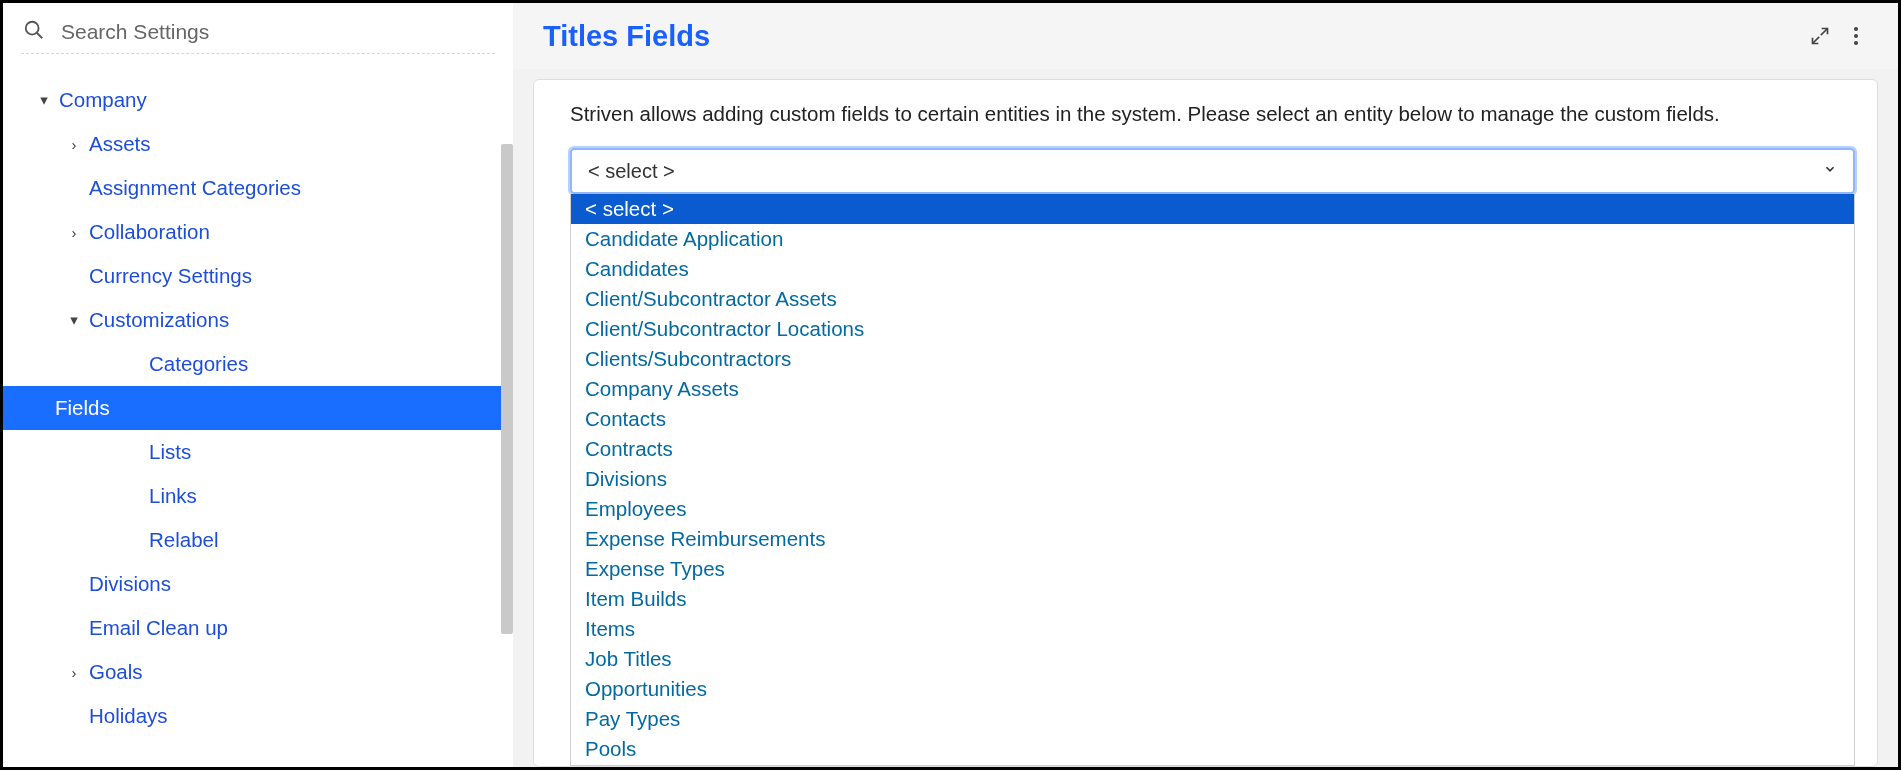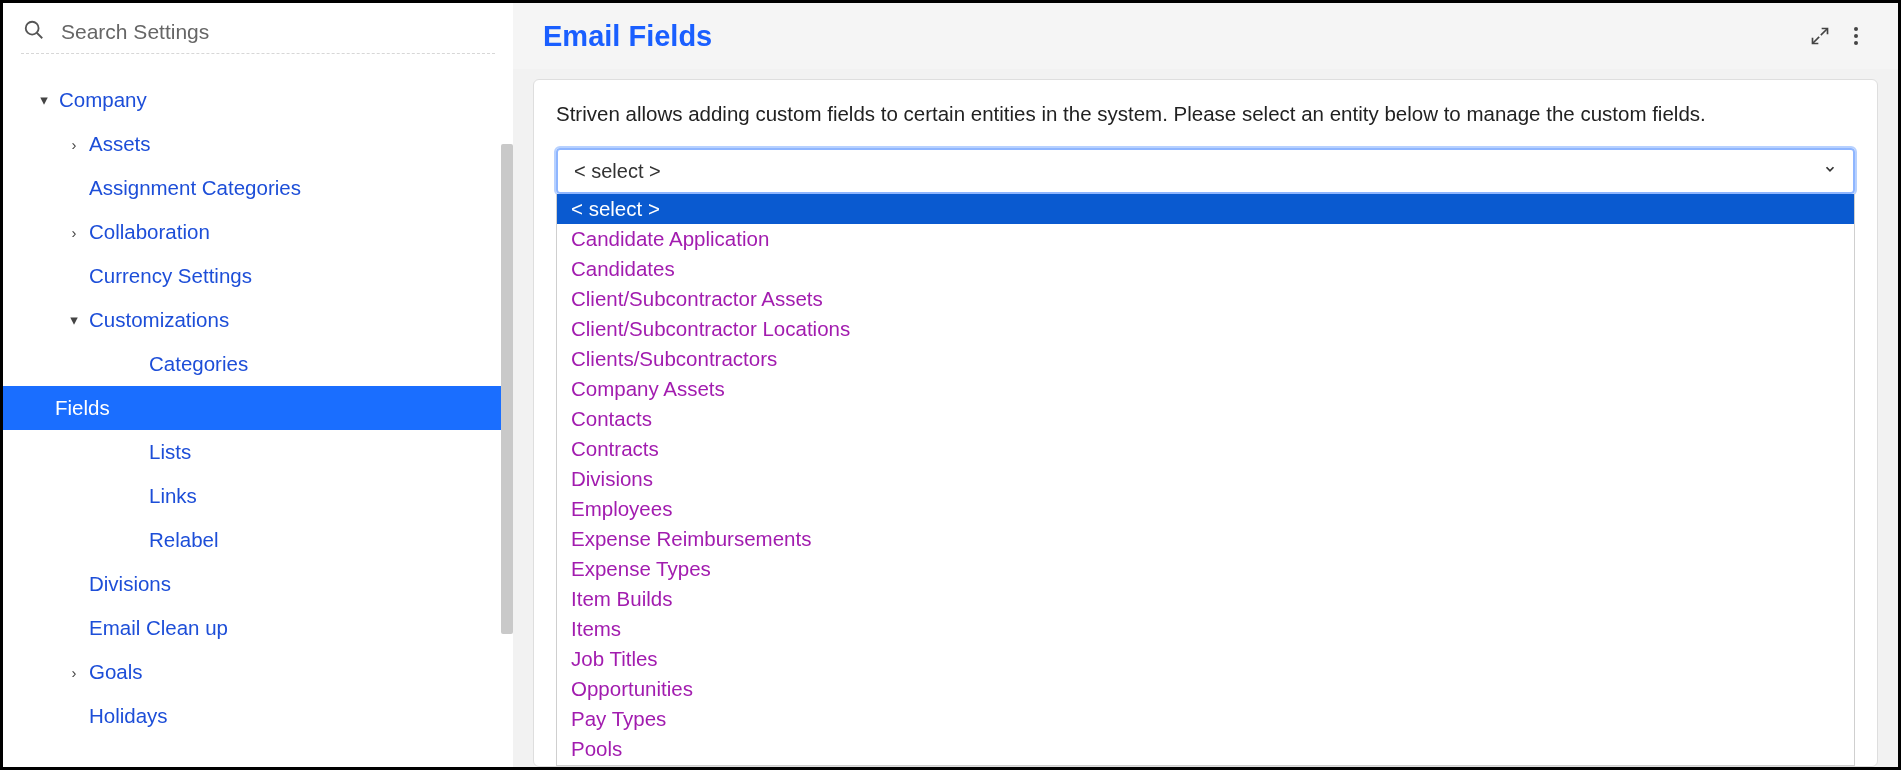--- a/index.html
+++ b/index.html
@@ -116,21 +116,21 @@
     align-items: center;
     justify-content: center;
     color: #444;
     cursor: pointer;
   }
   .card {
     margin: 10px 20px 0 20px;
     background: #fff;
     border: 1px solid #dedede;
     border-radius: 6px;
-    padding: 22px 22px 0 22px;
+    padding: 22px 22px 0 36px;
     flex: 1;
     display: flex;
     flex-direction: column;
     overflow: hidden;
   }
   .desc {
     font-size: 20.5px;
     color: #222;
     margin-bottom: 22px;
   }
@@ -157,21 +157,21 @@
     overflow-y: scroll;
     overflow-x: hidden;
     background: #fff;
   }
   .opt {
     font-size: 20.5px;
     padding: 0 14px;
     height: 30px;
     display: flex;
     align-items: center;
-    color: #a21caf;
+    color: #0369a1;
     cursor: pointer;
   }
   .opt.highlight {
     background: #0a5ad0;
     color: #fff;
   }
   
   .dropdown::-webkit-scrollbar { width: 18px; }
   .dropdown::-webkit-scrollbar-track { background: #f0f0f0; }
   .dropdown::-webkit-scrollbar-thumb { background: #c7c7c7; }
@@ -259,21 +259,21 @@
             <span class="chev blank">•</span>
             <span class="tree-label">Holidays</span>
           </div>
         </div>
       <div class="sidebar-thumb"></div>
     </div>
   </aside>
 
   <main class="main">
     <div class="main-header">
-      <div class="page-title">Email Fields</div>
+      <div class="page-title">Titles Fields</div>
       <div class="hdr-icon">
         <svg width="20" height="20" viewBox="0 0 24 24" fill="none" stroke="#444" stroke-width="2">
           <path d="M14 3h7v7"></path>
             <path d="M10 21H3v-7"></path>
             <path d="M21 3l-8 8"></path>
             <path d="M3 21l8-8"></path>
         </svg>
       </div>
       <div class="hdr-icon">
         <svg width="6" height="20" viewBox="0 0 6 20">

